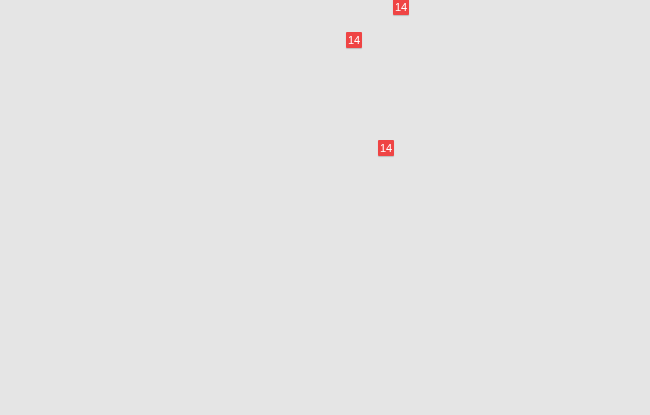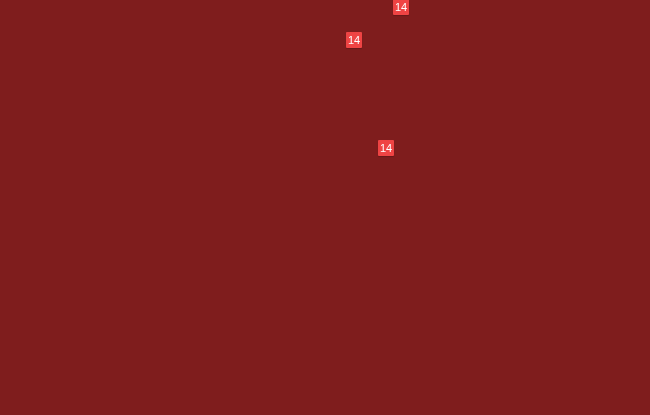--- a/index.html
+++ b/index.html
@@ -34,17 +34,17 @@
     user-select: none;
   }
   
   .badge-pos-0 { left: 393px; top: -1px; }
   .badge-pos-1 { left: 346px; top: 32px; }
   .badge-pos-2 { left: 378px; top: 140px; }
 </style>
 </head>
 <body>
 
-<div class="canvas" style="background: #7f1d1d;">
+<div class="canvas" style="background: #e5e5e5;">
   <div class="badge badge-pos-0" style="background: rgb(239, 68, 68); color: rgb(255, 255, 255);">14</div>
   <div class="badge badge-pos-1" style="background: rgb(239, 68, 68); color: rgb(255, 255, 255);">14</div>
   <div class="badge badge-pos-2" style="background: rgb(239, 68, 68); color: rgb(255, 255, 255);">14</div>
 </div>
 
 </body></html>

